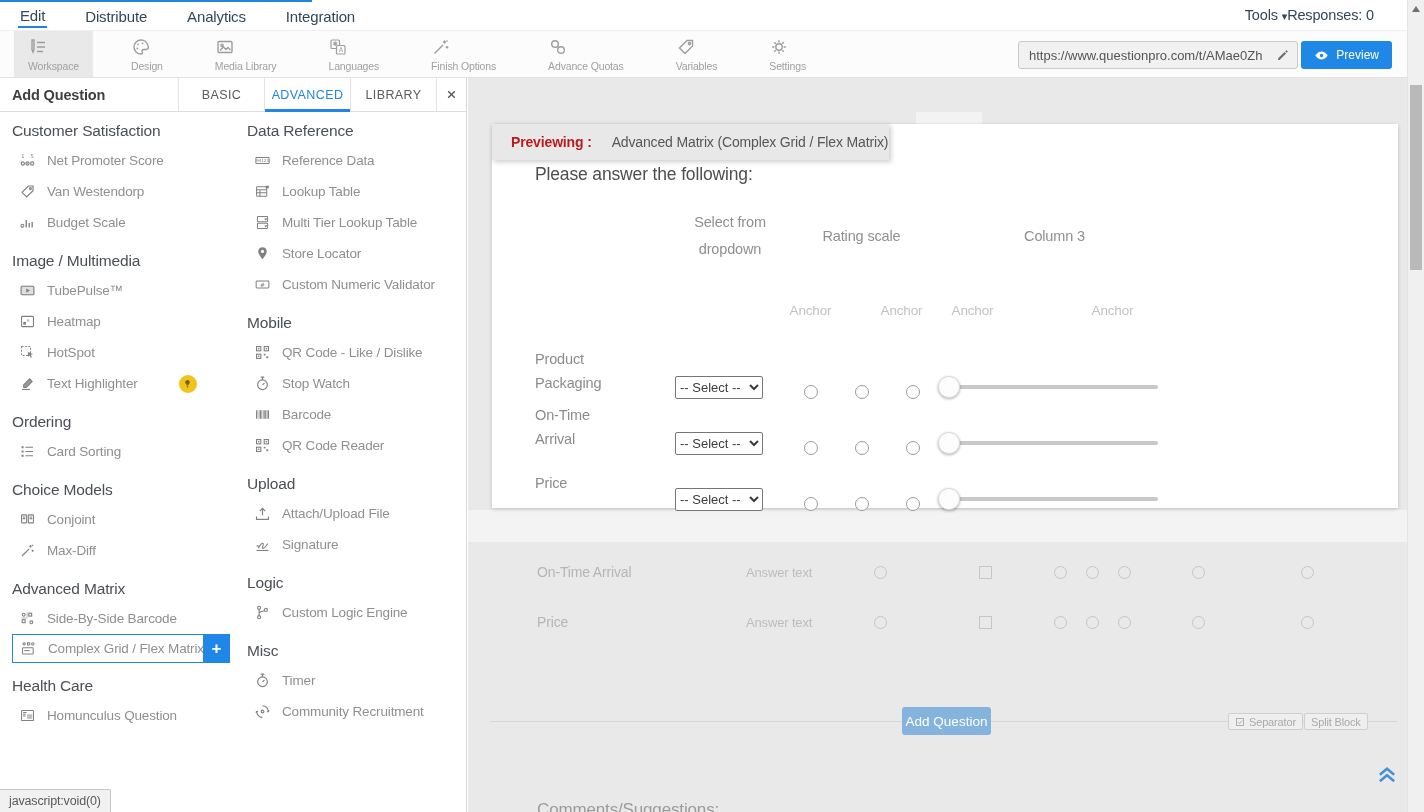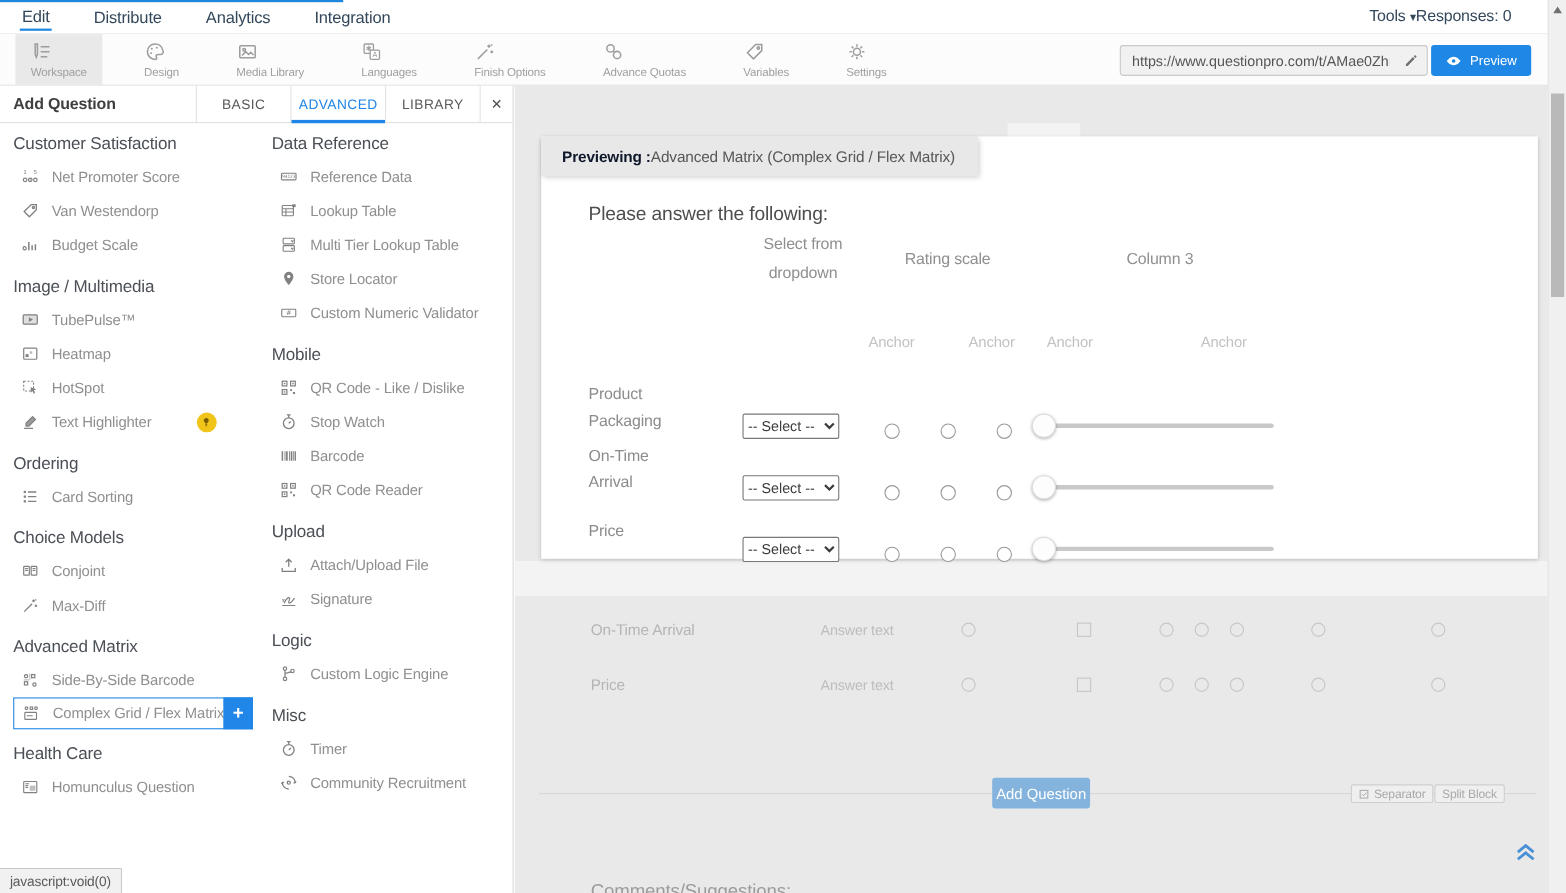--- a/index.html
+++ b/index.html
@@ -52,23 +52,23 @@
   .q-item.selected .qlabel { white-space:nowrap; }
   .add-plus { position:absolute; right:-1px; top:-1px; bottom:-1px; width:27px; background:#2086e8; color:#fff; display:flex; align-items:center; justify-content:center; font-size:17px; font-weight:700; cursor:pointer; }
   .badge { width:18px; height:18px; border-radius:50%; background:#f0c419; display:flex; align-items:center; justify-content:center; margin-left:30px; }
   .badge .ic { width:11px; height:11px; color:#7a5c00; }
 
   
   .preview-area { position:absolute; left:468px; top:78px; width:939px; height:734px; background:#e9e9e9; overflow:hidden; }
   .bg-edge-box { position:absolute; left:448px; top:34px; width:66px; height:13px; background:#f3f3f3; }
   .preview-card { position:absolute; left:24px; top:46px; width:906px; height:384px; background:#fff; box-shadow:0 1px 4px rgba(0,0,0,0.18); }
   .previewing-bar { position:absolute; left:0; top:0; width:397px; height:36px; background:#e8e8e8; box-shadow:2px 2px 5px rgba(0,0,0,0.2); display:flex; align-items:center; padding-left:19px; font-size:14px; }
-  .previewing-bar .pv-label { font-weight:700; color:#0f172a; margin-right:0; }
+  .previewing-bar .pv-label { font-weight:700; color:#b91c1c; margin-right:20px; }
   .previewing-bar .pv-value { color:#575757; }
-  .q-title { position:absolute; left:43px; top:60px; font-size:17.5px; color:#4e4e4e; }
+  .q-title { position:absolute; left:43px; top:40px; font-size:17.5px; color:#4e4e4e; }
 
   .matrix { position:absolute; left:43px; top:85px; width:838px; display:grid; grid-template-columns:140px 110px 51px 51px 51px 233px; align-items:center; }
   .m-colheader { font-size:14.5px; color:#8f8f8f; text-align:center; padding-bottom:40px; }
   .m-colheader.two-line { line-height:27px; }
   .m-anchor { font-size:13.5px; color:#c2c2c2; text-align:center; height:40px; }
   .m-anchor.n2 { transform:translateX(40px); }
   .m-anchor.n3 { transform:translateX(60px); }
   .m-anchor.n4 { transform:translateX(58px); }
   .m-rowlabel { font-size:14.5px; color:#8c8c8c; line-height:24px; padding-right:48px; height:56px; display:flex; align-items:center; }
   .m-cell { height:56px; display:flex; align-items:flex-end; }

